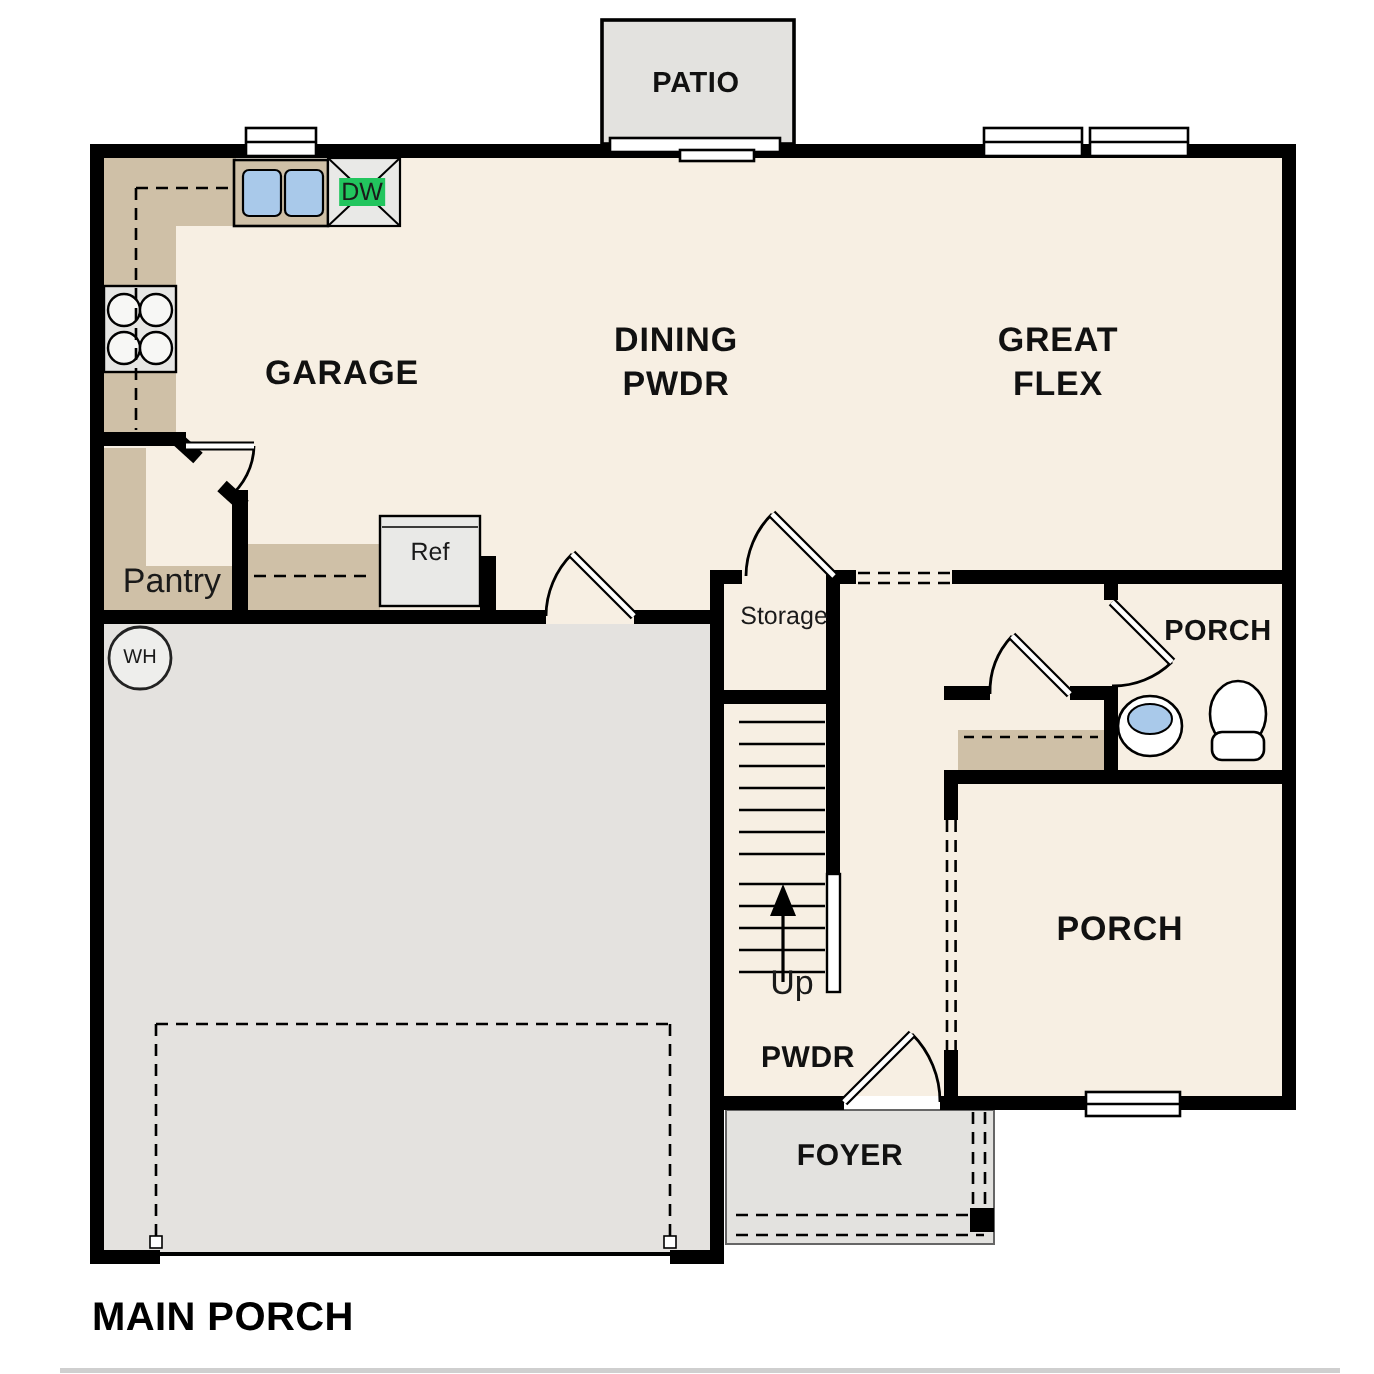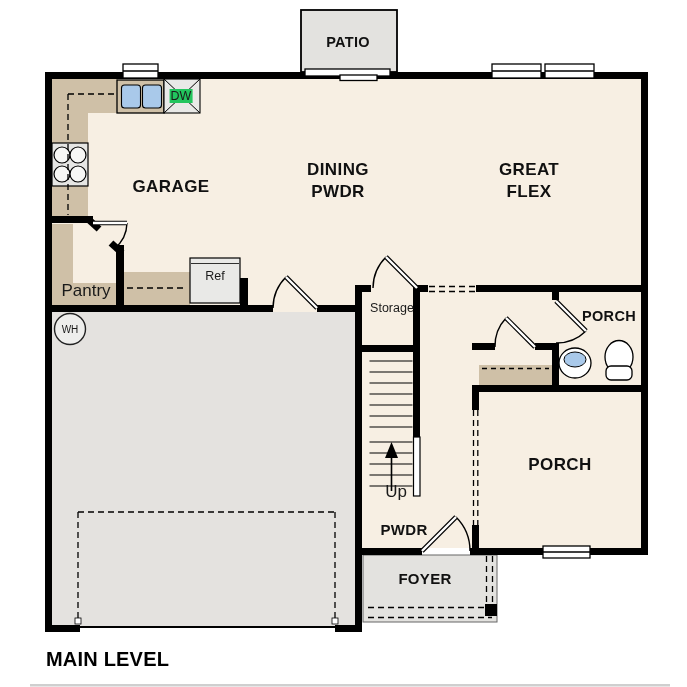--- a/index.html
+++ b/index.html
@@ -191,14 +191,14 @@
 <div class="lbl room" style="left:560px;top:465px">PORCH</div>
 <div class="lbl room-sm" style="left:404px;top:529px">PWDR</div>
 <div class="lbl room-sm" style="left:425px;top:578px">FOYER</div>
 <div class="lbl room-xs" style="left:609px;top:316px">PORCH</div>
 <div class="lbl fixture" style="left:392px;top:308px">Storage</div>
 <div class="lbl fixture-sm" style="left:86px;top:291px">Pantry</div>
 <div class="lbl fixture dw-lbl" style="left:181px;top:96px">DW</div>
 <div class="lbl fixture" style="left:215px;top:276px">Ref</div>
 <div class="lbl wh-lbl" style="left:70px;top:329px">WH</div>
 <div class="lbl fixture" style="left:396px;top:492px;font-size:17px">Up</div>
-<div class="plan-title" style="left:46px;top:648px">MAIN LEVEL</div>
+<div class="plan-title" style="left:46px;top:648px">MAIN PORCH</div>
 </div>
 
 </body></html>

